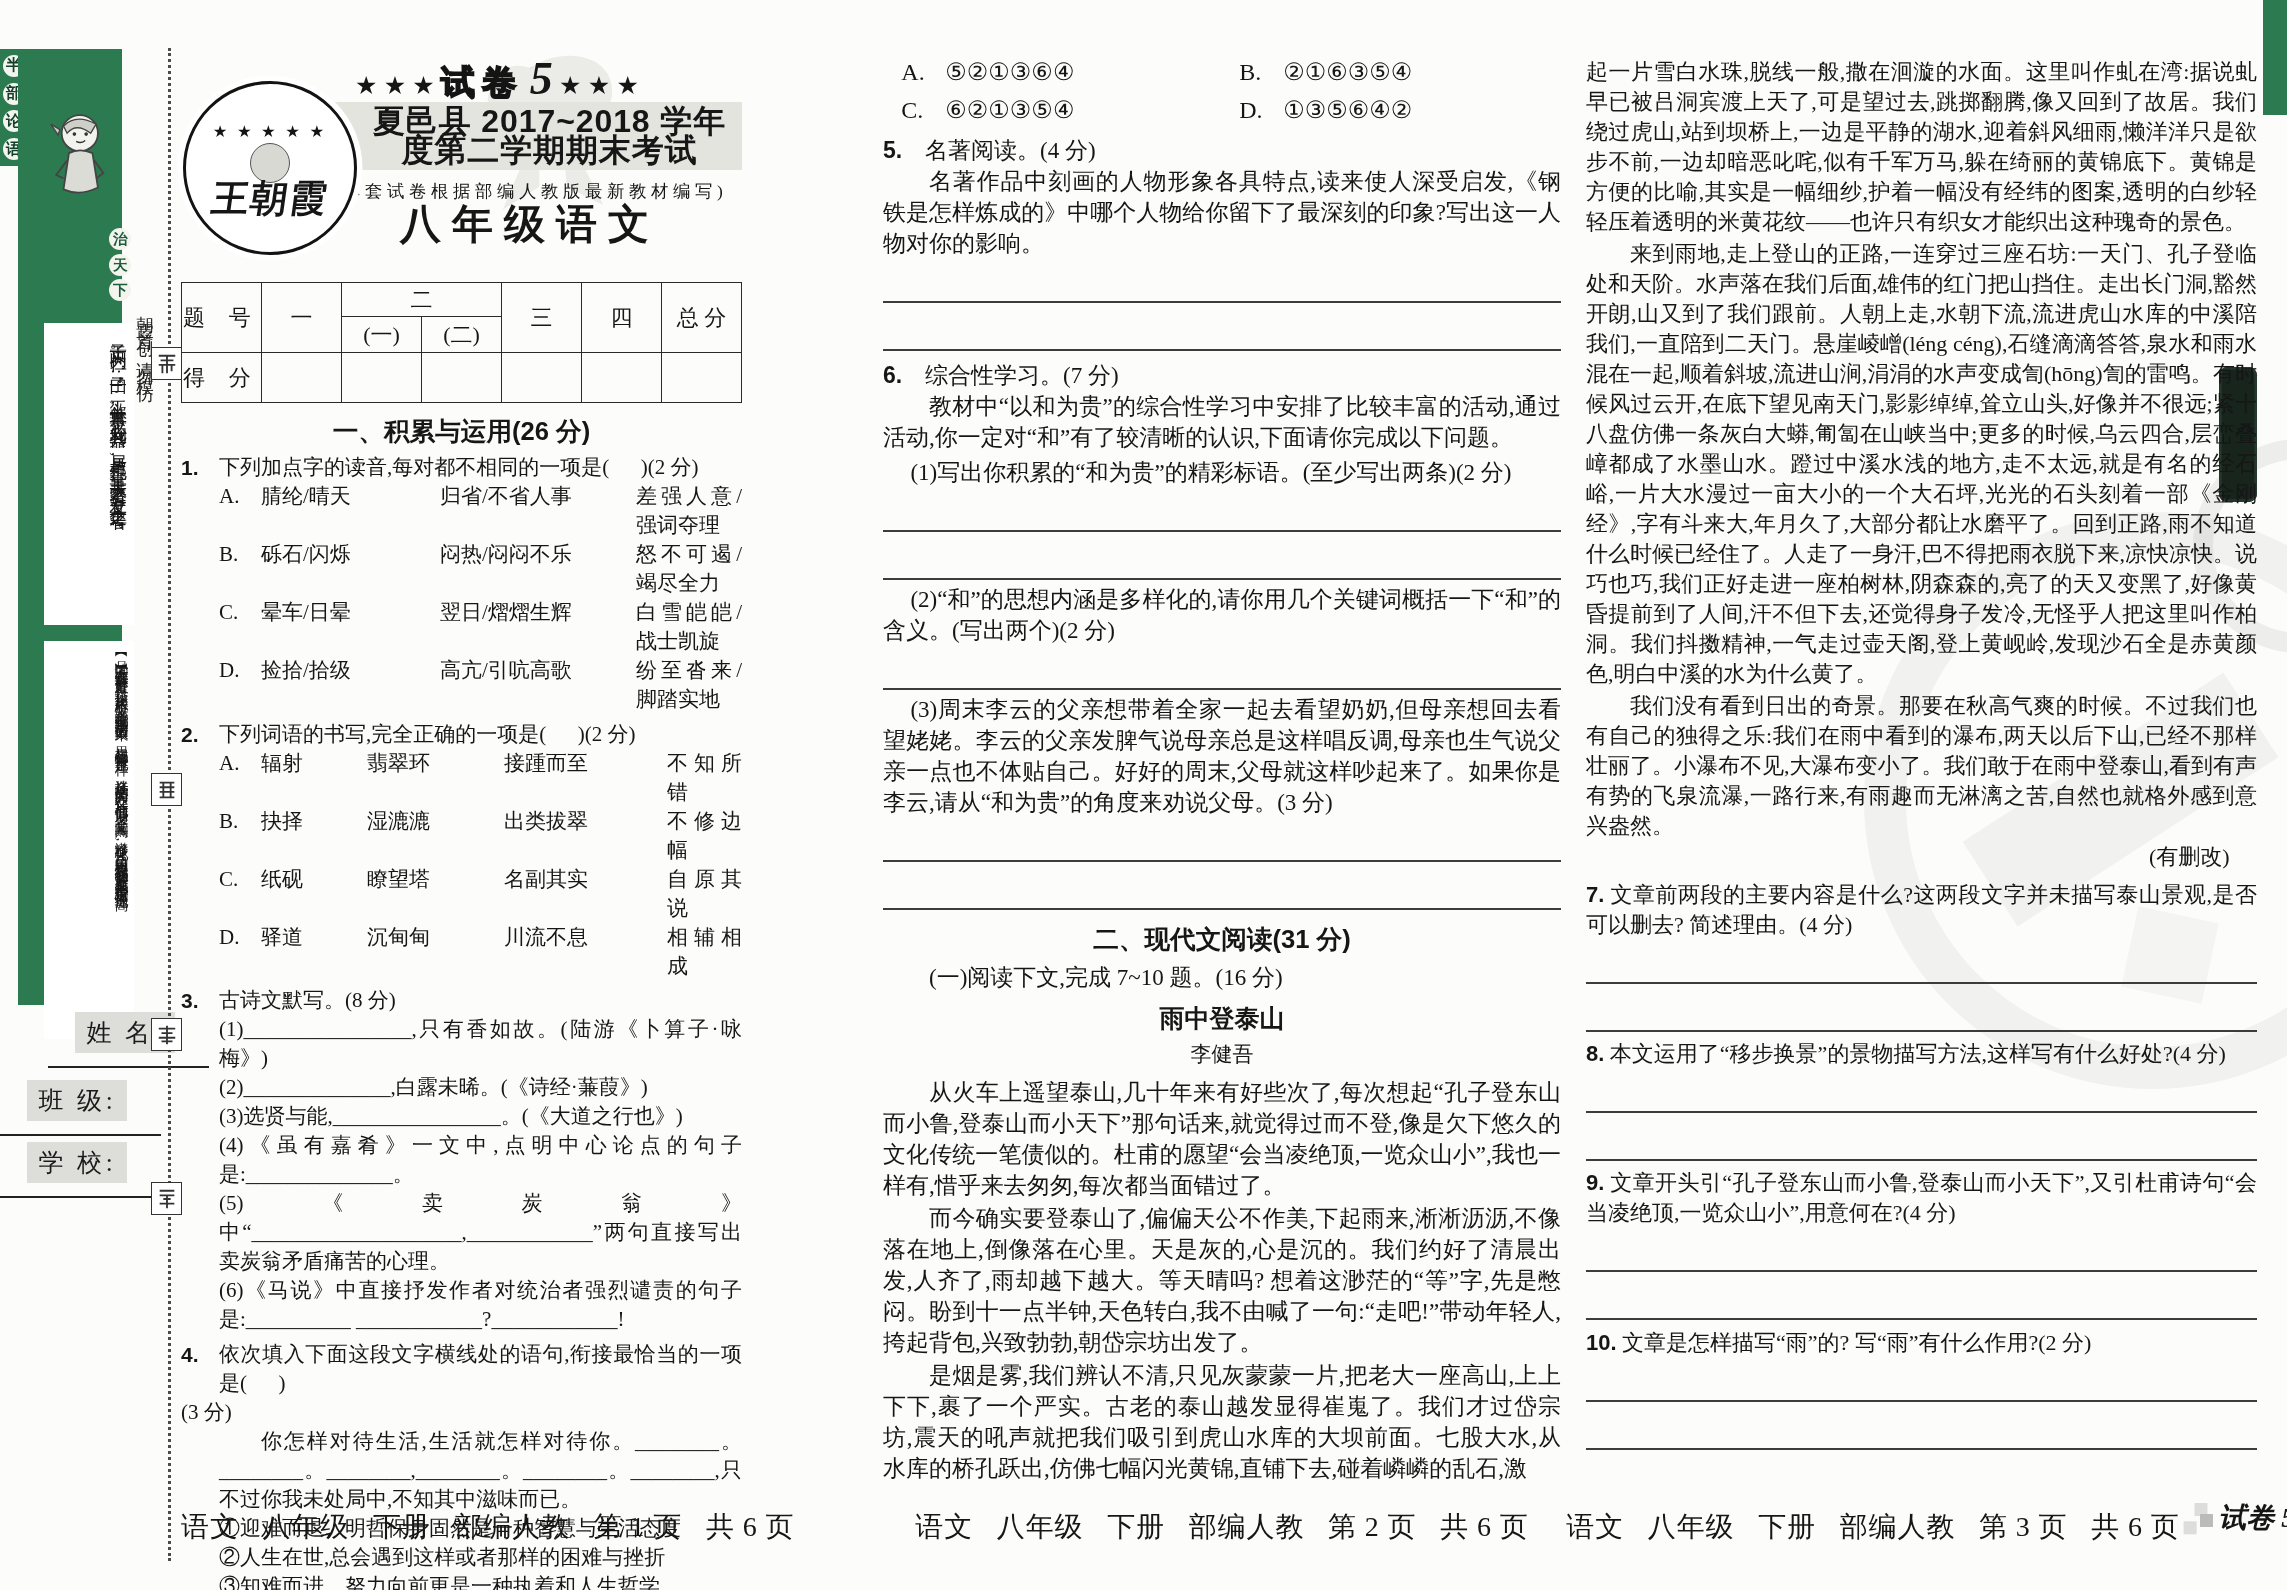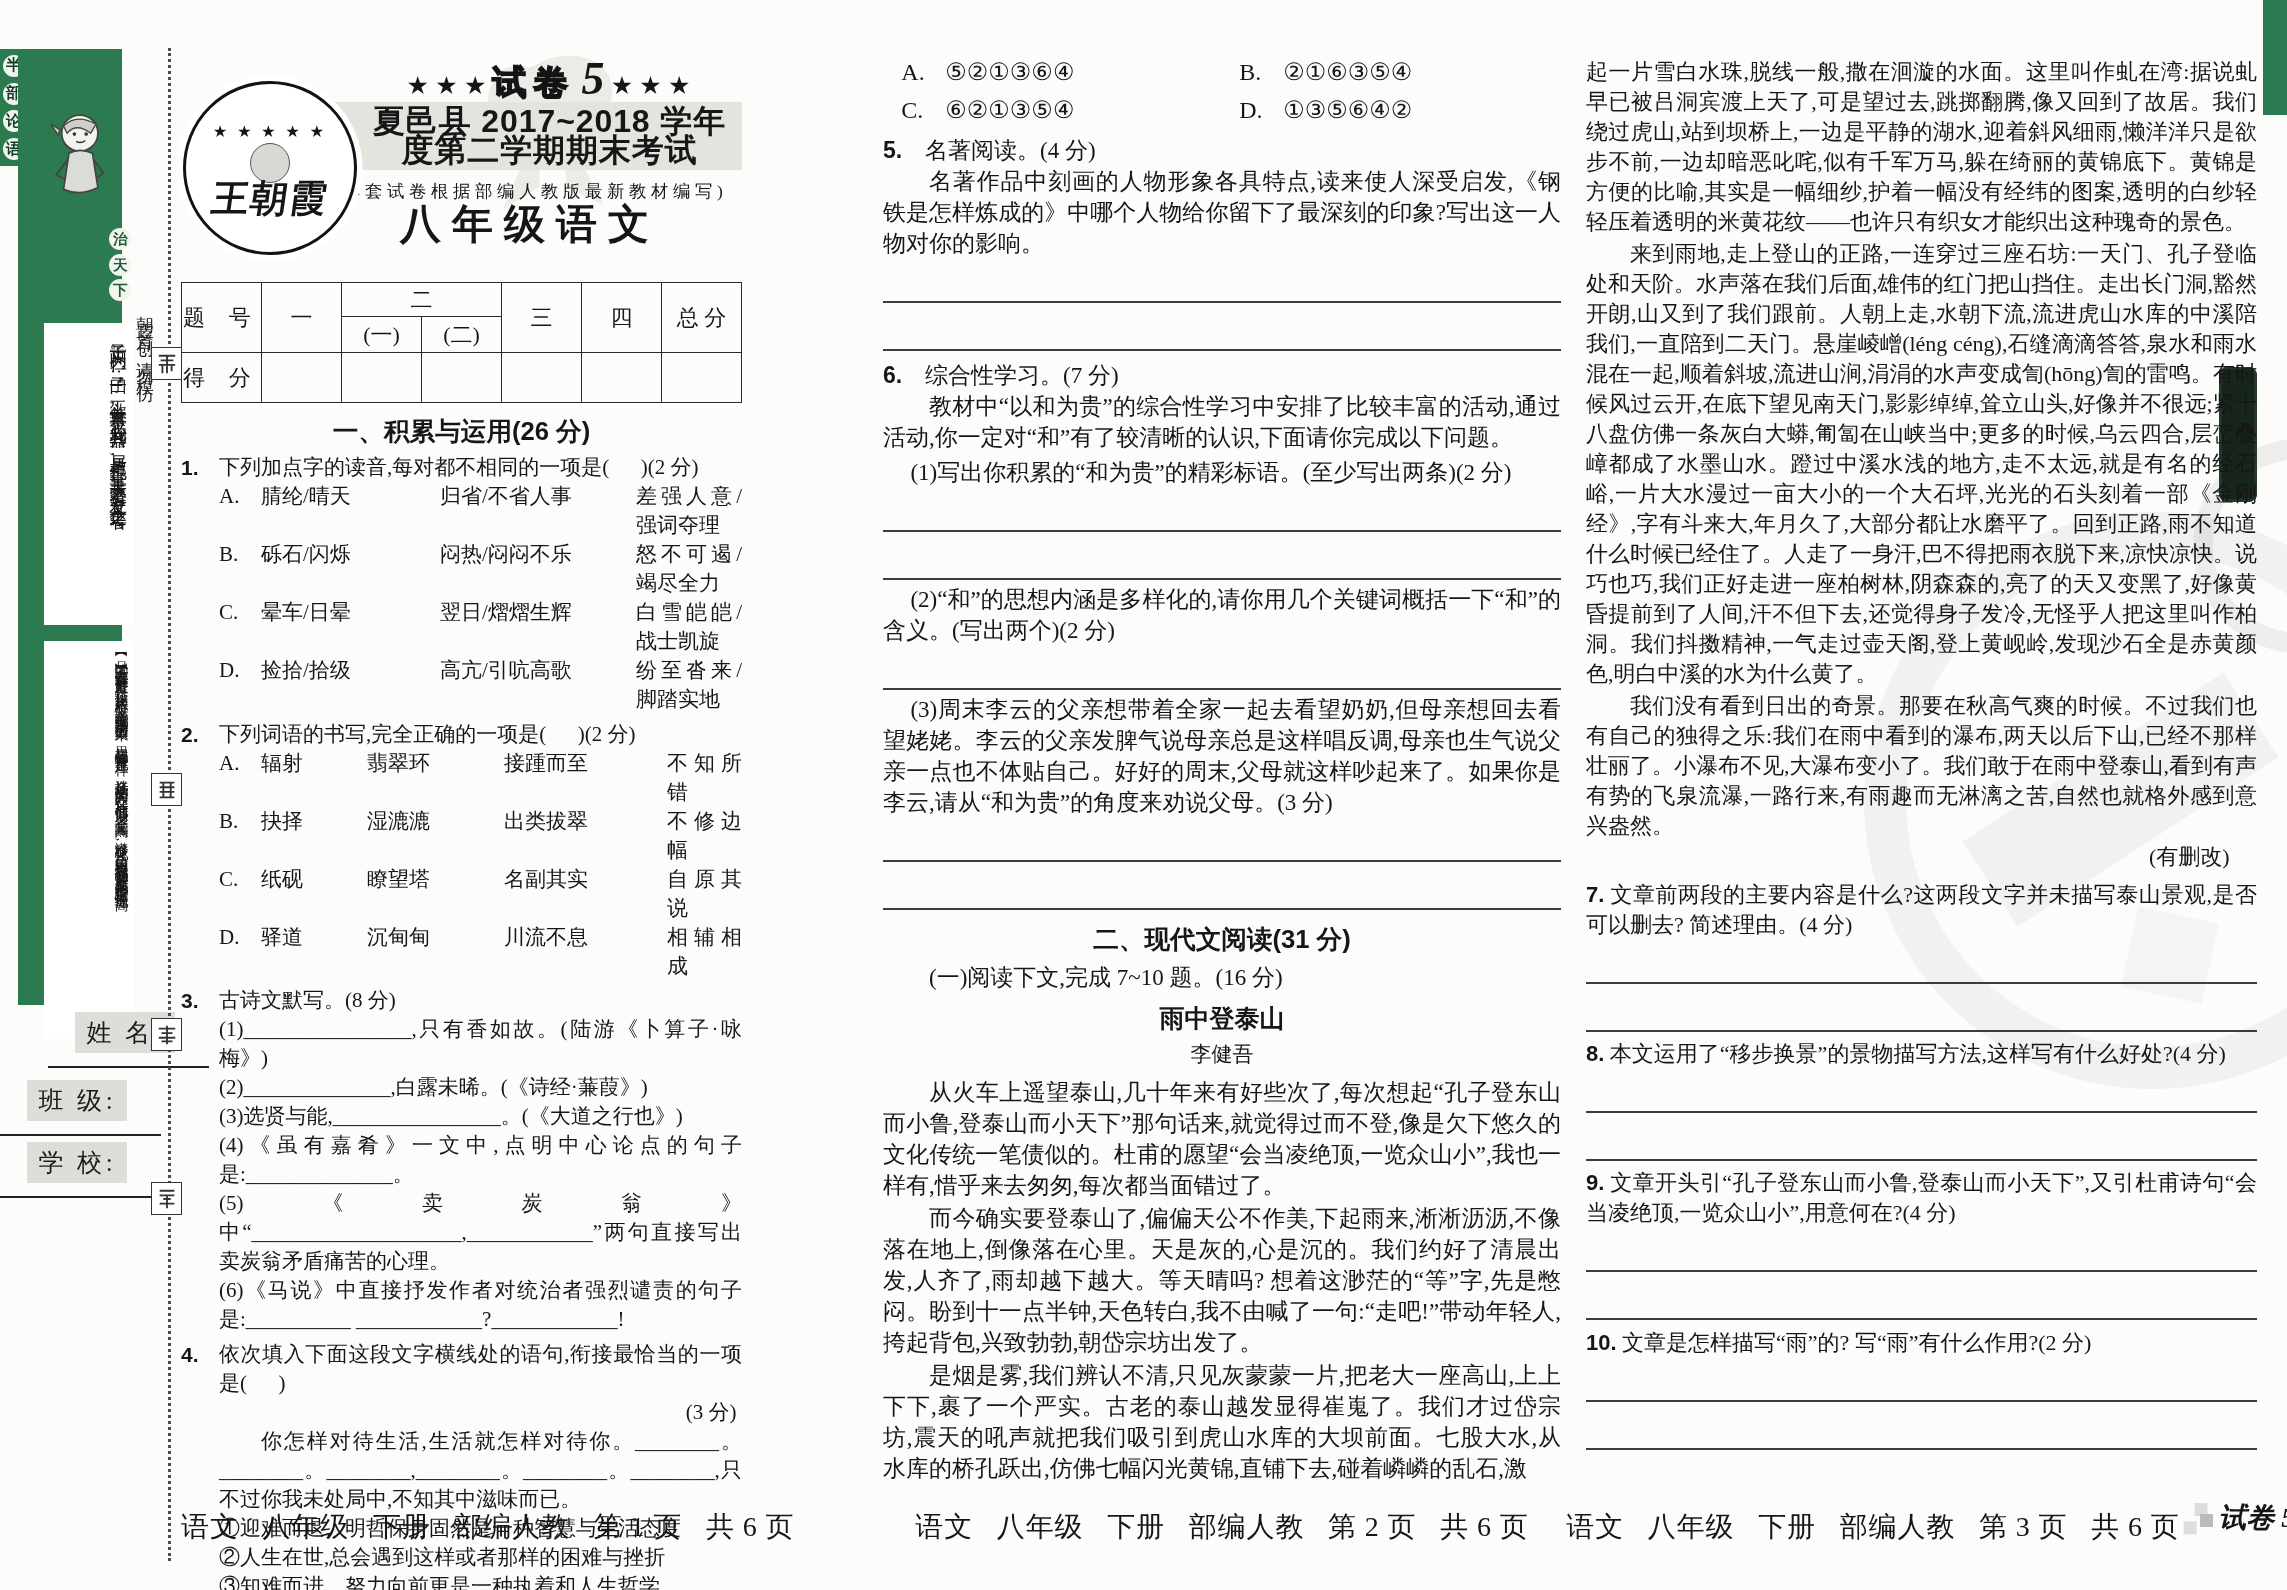--- a/index.html
+++ b/index.html
@@ -62,21 +62,21 @@
 
   
   .hdr{position:relative;height:210px;z-index:1;}
   .logo{position:absolute;left:1.8px;top:24px;width:168px;height:168px;border:3.7px solid #131313;
         border-radius:50%;background:#fff;display:flex;flex-direction:column;align-items:center;
         justify-content:center;z-index:2;box-shadow:0 0 0 5.5px #fff;}
   .logo-stars{font-size:16.4px;letter-spacing:2.7px;color:#131313;line-height:18.3px;}
   .logo-face{width:38px;height:38px;border-radius:50%;background:#d9d9d4;border:1.8px solid #555;margin:1.8px 0;}
   .logo-name{font-size:37px;font-weight:bold;font-family:"Liberation Sans",sans-serif;
              transform:skewX(-8deg);letter-spacing:1.8px;}
-  .star-line{margin-left:174px;text-align:center;font-size:25px;padding-top:7.3px;white-space:pre;}
+  .star-line{margin-left:174px;font-size:25px;padding-top:7.3px;white-space:pre;}
   .star-label{font-size:34px;font-weight:900;letter-spacing:7.3px;color:#fff;
               -webkit-text-stroke:1.8px #141414;font-family:"Liberation Sans",sans-serif;}
   .star-no{font-size:46px;font-weight:bold;font-style:italic;}
   .band{margin-left:128px;margin-top:1.8px;background:#e4e4df;text-align:center;
         font-family:"Liberation Sans",sans-serif;font-weight:900;font-size:32px;
         padding:4.6px 0 5.5px 48px;letter-spacing:0.9px;}
   .hdr-note{margin-left:137px;text-align:center;font-size:17.4px;letter-spacing:4.6px;margin-top:7.3px;white-space:pre;}
   .subject{margin-left:137px;text-align:center;font-size:41px;font-weight:900;letter-spacing:11px;
            font-family:"Liberation Sans",sans-serif;margin-top:3.7px;}
 
@@ -95,21 +95,21 @@
   .qno{flex:none;width:38px;font-weight:bold;font-family:"Liberation Sans",sans-serif;}
   .q-stem > span{flex:1;white-space:pre-wrap;}
   .row3{display:flex;padding-left:38px;white-space:pre-wrap;}
   .row3 .olab{flex:none;width:42px;}
   .row3 .pa{flex:none;width:179px;} .row3 .pb{flex:none;width:196px;} .row3 .pc{flex:1;}
   .row4{display:flex;padding-left:38px;white-space:pre-wrap;}
   .row4 .olab{flex:none;width:42px;}
   .row4 .wa{flex:none;width:106px;} .row4 .wb{flex:none;width:137px;}
   .row4 .wc{flex:none;width:163px;} .row4 .wd{flex:1;}
   .q3-item{padding-left:38px;}
-  .score-right{text-align:right;padding-right:5.5px;}
+  .score-right{text-align:left;padding-right:5.5px;}
   .passage{padding-left:38px;text-indent:2em;}
   .q4-item{padding-left:38px;text-align:left;}
 
   
   .opt-grid{display:grid;grid-template-columns:1.05fr 1fr;row-gap:7.3px;padding-left:18.3px;
             font-size:24px;text-align:left;}
   .opt-grid span.olab{display:inline-block;width:44px;}
   .qhead{display:flex;margin-top:9.1px;}
   .qhead .qno2{flex:none;width:42px;font-weight:bold;font-family:"Liberation Sans",sans-serif;}
   .jpara{text-indent:2em;}

